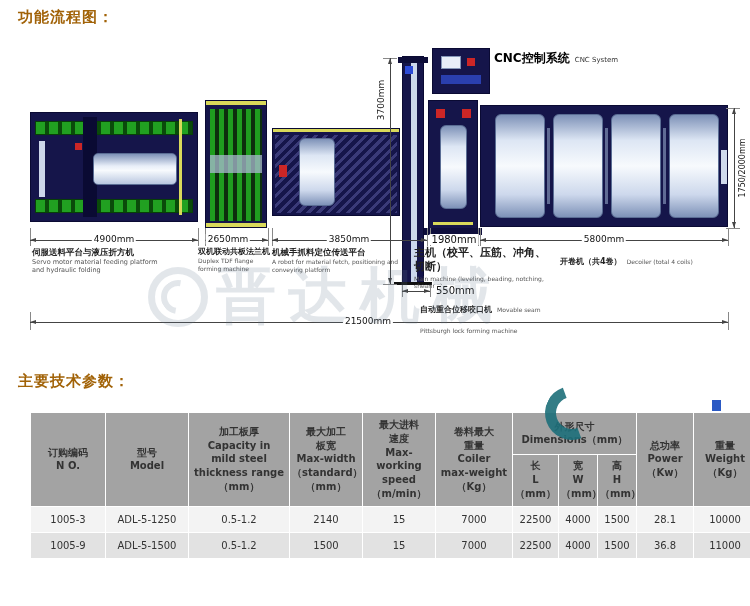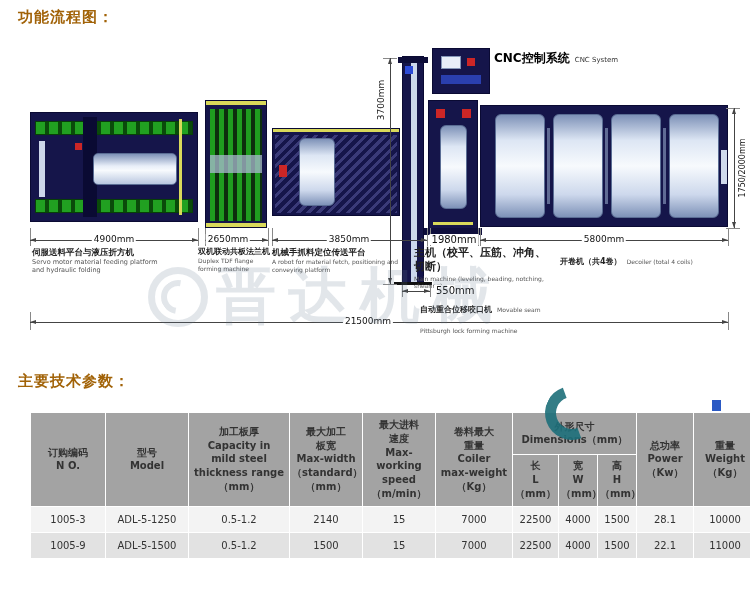--- a/index.html
+++ b/index.html
@@ -239,17 +239,17 @@
     <tr class="r2">
       <td>1005-9</td>
       <td>ADL-5-1500</td>
       <td>0.5-1.2</td>
       <td>1500</td>
       <td>15</td>
       <td>7000</td>
       <td>22500</td>
       <td>4000</td>
       <td>1500</td>
-      <td>22.1</td>
+      <td>36.8</td>
       <td>11000</td>
     </tr>
   </tbody>
 </table>
 
 </body></html>

